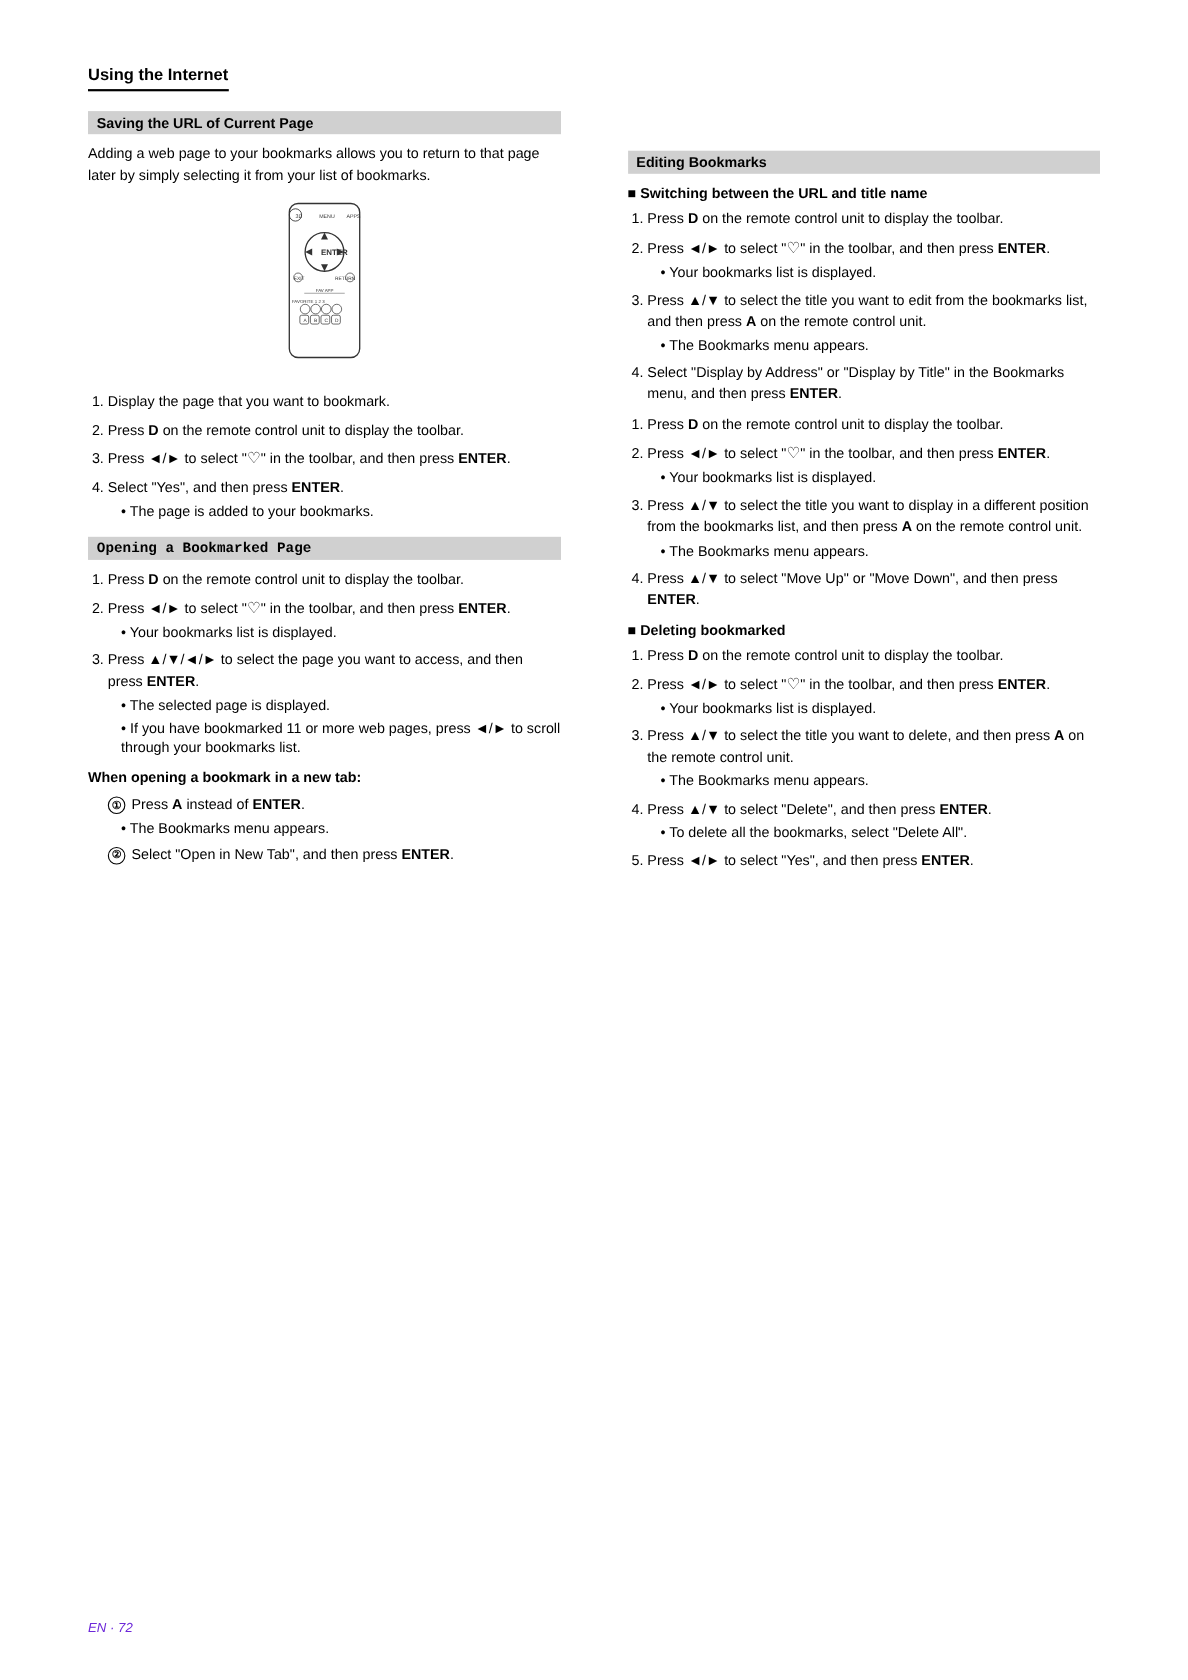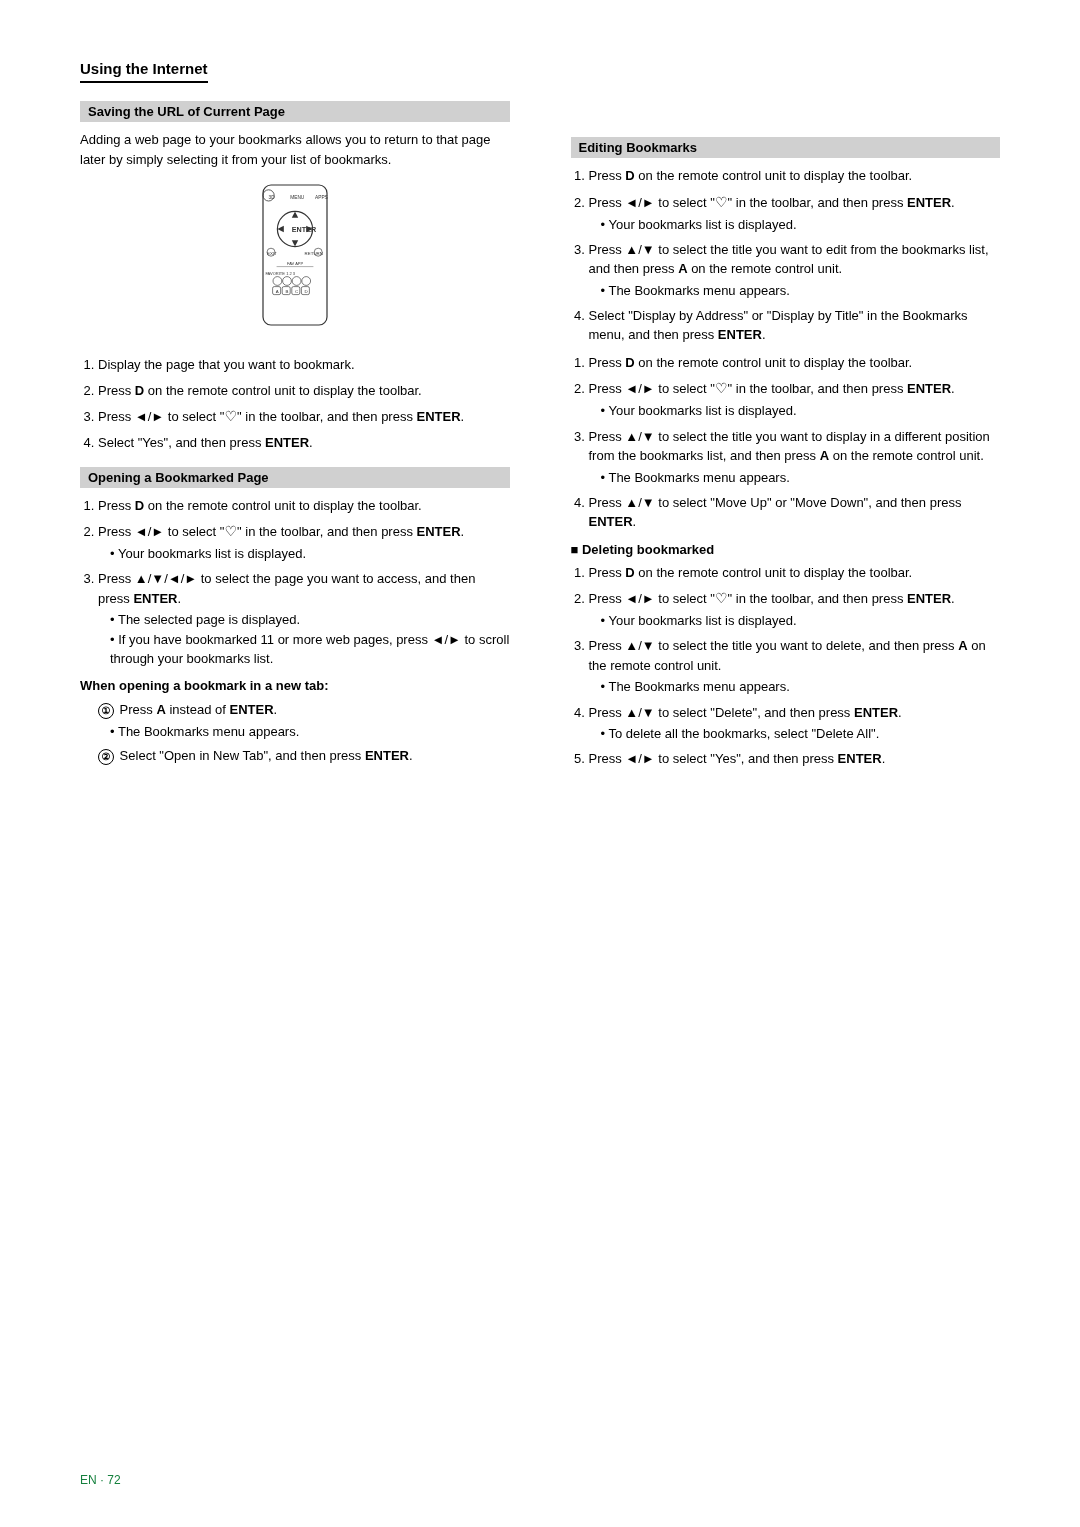--- a/index.html
+++ b/index.html
@@ -66,21 +66,22 @@
     }
     .remote-svg {
       width: 180px;
       height: 160px;
     }
     .footer {
       position: absolute;
       bottom: 40px;
       left: 80px;
       font-size: 12px;
-      color: #15803d;
+      color: #6d28d9;
+      font-style: italic;
     }
     .circled {
       display: inline-flex;
       align-items: center;
       justify-content: center;
       width: 16px;
       height: 16px;
       border: 1px solid #000;
       border-radius: 50%;
       font-size: 10px;
@@ -150,24 +151,27 @@
           <rect x="86" y="132" width="10" height="10" rx="2" fill="none" stroke="#333" stroke-width="0.8"></rect>
           <rect x="98" y="132" width="10" height="10" rx="2" fill="none" stroke="#333" stroke-width="0.8"></rect>
         </svg>
       </div>
 
       <ol>
         <li>Display the page that you want to bookmark.</li>
         <li>Press <span class="bold">D</span> on the remote control unit to display the toolbar.</li>
         <li>Press ◄/► to select "<span style="font-size:14px;">♡</span>" in the toolbar, and then press <span class="bold">ENTER</span>.</li>
         <li>Select "Yes", and then press <span class="bold">ENTER</span>.
-        </li>
-      </ol>
-
-      <div class="section-box" style="margin-top:14px;">Opening a Bookmarked Page</div>
+          <ul class="bullets">
+            <li>The page is added to your bookmarks.</li>
+          </ul>
+        </li>
+      </ol>
+
+      <div class="section-box" style="margin-top:14px;font-family:Liberation Mono, monospace;">Opening a Bookmarked Page</div>
 
       <ol>
         <li>Press <span class="bold">D</span> on the remote control unit to display the toolbar.</li>
         <li>Press ◄/► to select "<span style="font-size:14px;">♡</span>" in the toolbar, and then press <span class="bold">ENTER</span>.
           <ul class="bullets">
             <li>Your bookmarks list is displayed.</li>
           </ul>
         </li>
         <li>Press ▲/▼/◄/► to select the page you want to access, and then press <span class="bold">ENTER</span>.
           <ul class="bullets">
@@ -191,20 +195,21 @@
           </li>
         </ol>
       </div>
 
     </div>
 
     <div class="col-right">
 
       <div class="section-box">Editing Bookmarks</div>
 
+      <div class="sub-section-title">Switching between the URL and title name</div>
       <ol>
         <li>Press <span class="bold">D</span> on the remote control unit to display the toolbar.</li>
         <li>Press ◄/► to select "<span style="font-size:14px;">♡</span>" in the toolbar, and then press <span class="bold">ENTER</span>.
           <ul class="bullets">
             <li>Your bookmarks list is displayed.</li>
           </ul>
         </li>
         <li>Press ▲/▼ to select the title you want to edit from the bookmarks list, and then press <span class="bold">A</span> on the remote control unit.
           <ul class="bullets">
             <li>The Bookmarks menu appears.</li>

